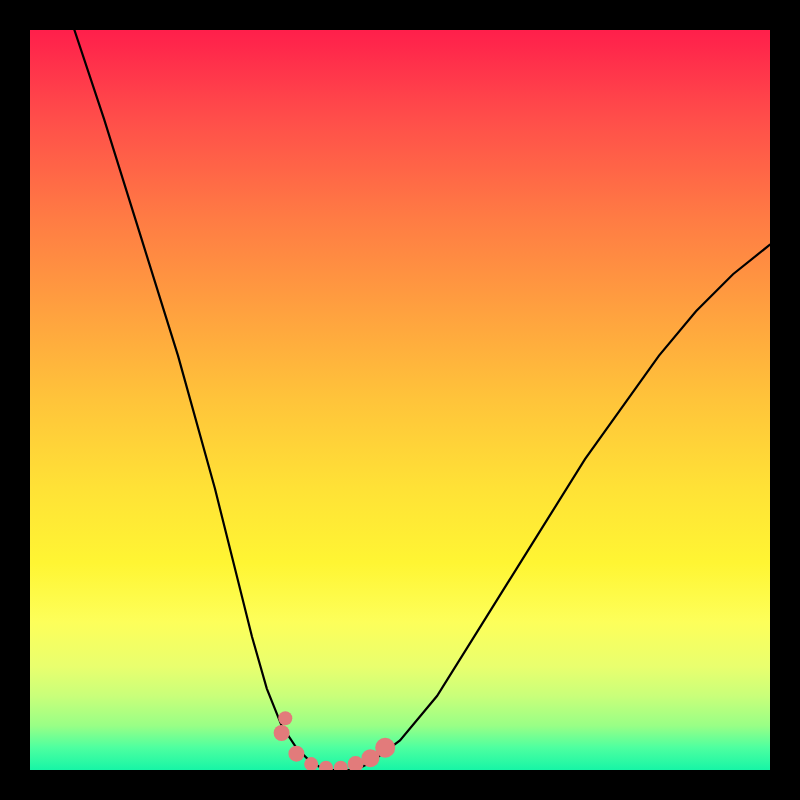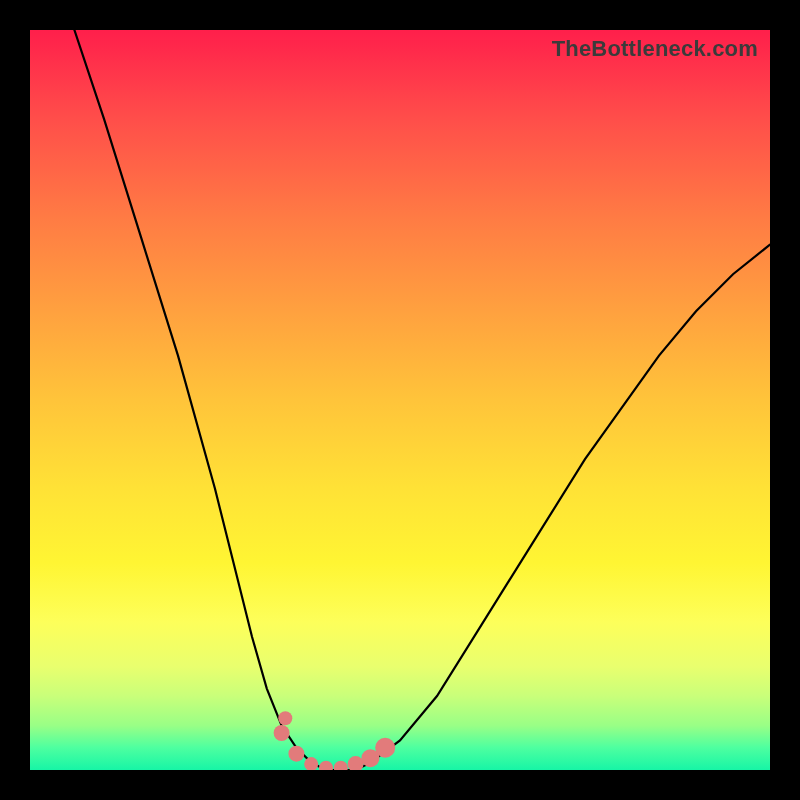--- a/index.html
+++ b/index.html
@@ -65,21 +65,20 @@
   .marker {
     fill: #e27b7b;
   }
 </style>
 </head>
 <body>
 
 <div class="frame">
   <div class="plot">
 
-    <div class="attribution">TheBottleneck.com</div>
 
     <svg class="curve" viewBox="0 0 740 740" preserveAspectRatio="none">
       <path id="curve-path" class="curve-path" d="M44.4 0.0 L74.0 88.8 L111.0 207.2 L148.0 325.6 L185.0 458.8 L207.2 547.6 L222.0 606.8 L236.8 658.6 L251.6 695.6 L266.4 717.8 L281.2 732.6 L296.0 740.0 L310.8 740.0 L325.6 740.0 L340.4 732.6 L370.0 710.4 L407.0 666.0 L444.0 606.8 L481.0 547.6 L518.0 488.4 L555.0 429.2 L592.0 377.4 L629.0 325.6 L666.0 281.2 L703.0 244.2 L740.0 214.6"></path>
       <g id="markers">
           <circle cx="251.6" cy="703.0" r="8" class="marker"></circle>
           <circle cx="266.4" cy="723.7" r="8" class="marker"></circle>
           <circle cx="281.2" cy="734.1" r="7" class="marker"></circle>
           <circle cx="296.0" cy="737.8" r="7" class="marker"></circle>
           <circle cx="310.8" cy="737.8" r="7" class="marker"></circle>
           <circle cx="325.6" cy="734.1" r="8" class="marker"></circle>

